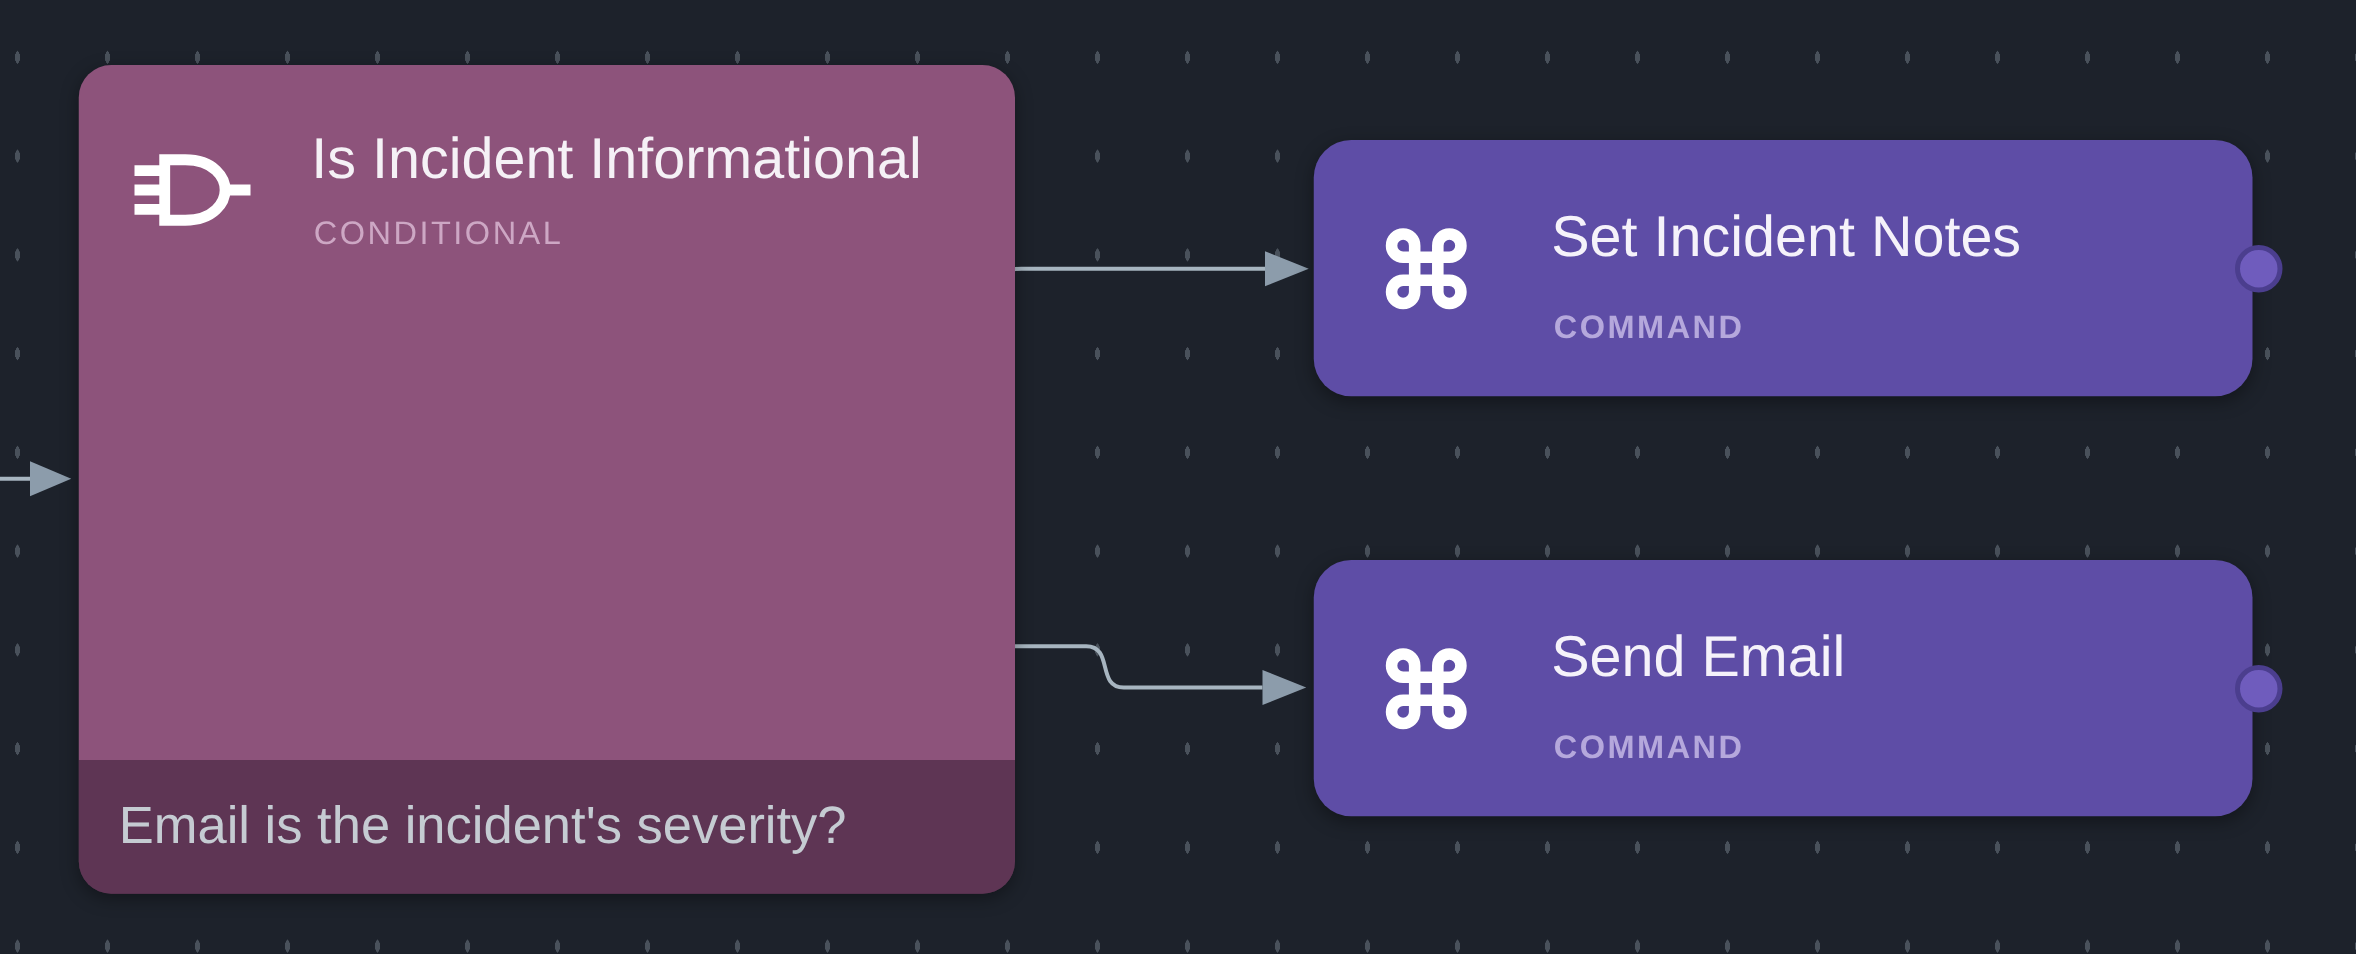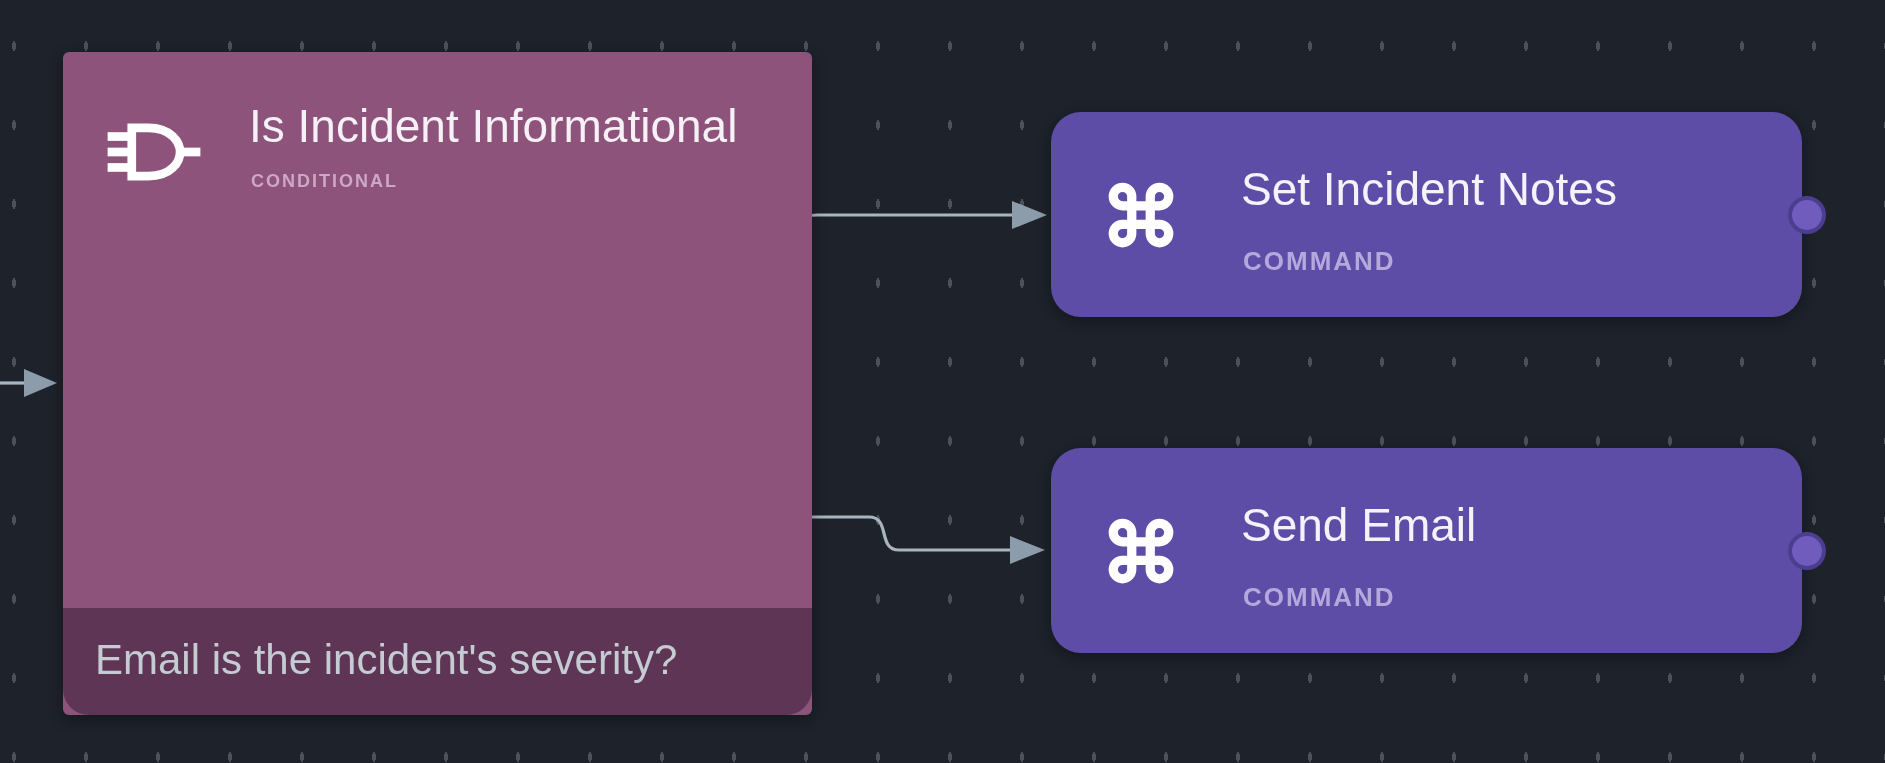--- a/index.html
+++ b/index.html
@@ -14,31 +14,31 @@
     background-color:#1d222b;
     background-image:radial-gradient(ellipse 2px 5px at 14px 46px,#49515b 98%,rgba(0,0,0,0) 100%);
     background-size:72px 79px;
   }
   .edges{position:absolute;inset:0;pointer-events:none;}
 
   
   .node{position:absolute;box-sizing:border-box;}
   .cond-node{
     left:63px;top:52px;width:749px;height:663px;
-    background:#8d537b;border-radius:6px;
+    background:#8d537b;border-radius:26px;
     box-shadow:0 4px 14px rgba(0,0,0,.35);
   }
   .cond-icon{position:absolute;left:44px;top:71px;width:94px;height:58px;}
   .cond-title{
     position:absolute;left:186px;top:47px;
     font-size:46px;line-height:1.2;color:#f5f1f6;white-space:nowrap;
   }
   .cond-type{
     position:absolute;left:188px;top:119px;
-    font-size:18px;font-weight:bold;letter-spacing:2px;color:#cda7c4;
+    font-size:26px;font-weight:normal;letter-spacing:2px;color:#cda7c4;
   }
   .cond-panel{
     position:absolute;left:24px;top:230px;width:703px;height:298px;
     background:rgba(15,4,18,.16);border-radius:24px;
   }
   .panel-chevron{position:absolute;left:28px;top:31px;width:32px;height:20px;}
   .panel-title{
     position:absolute;left:78px;top:16px;
     font-size:42px;color:#f2ecf3;white-space:nowrap;
   }

